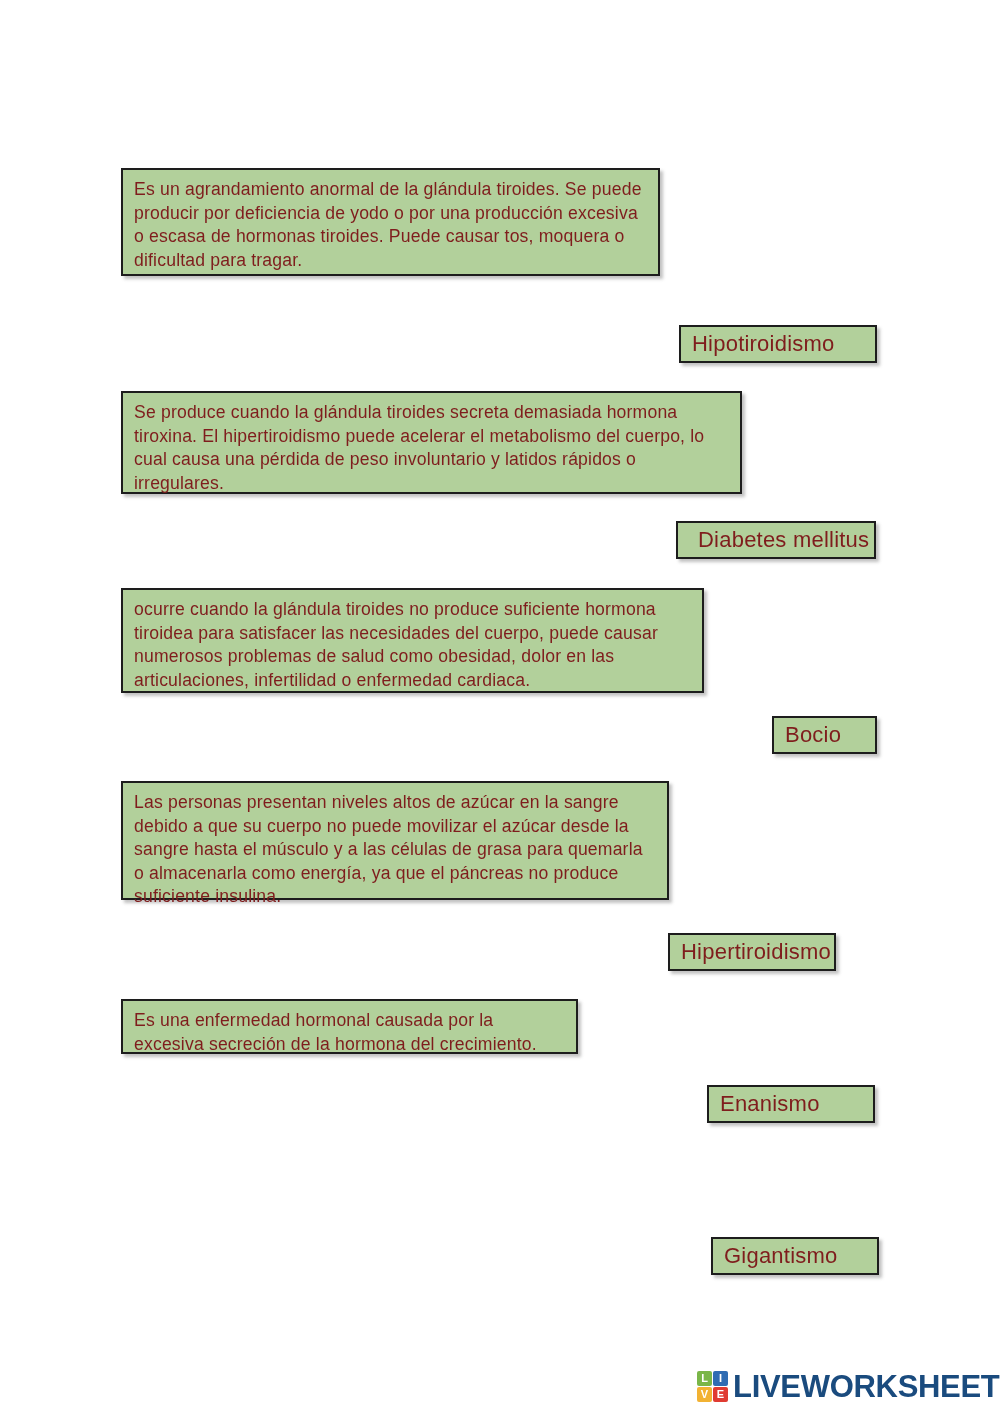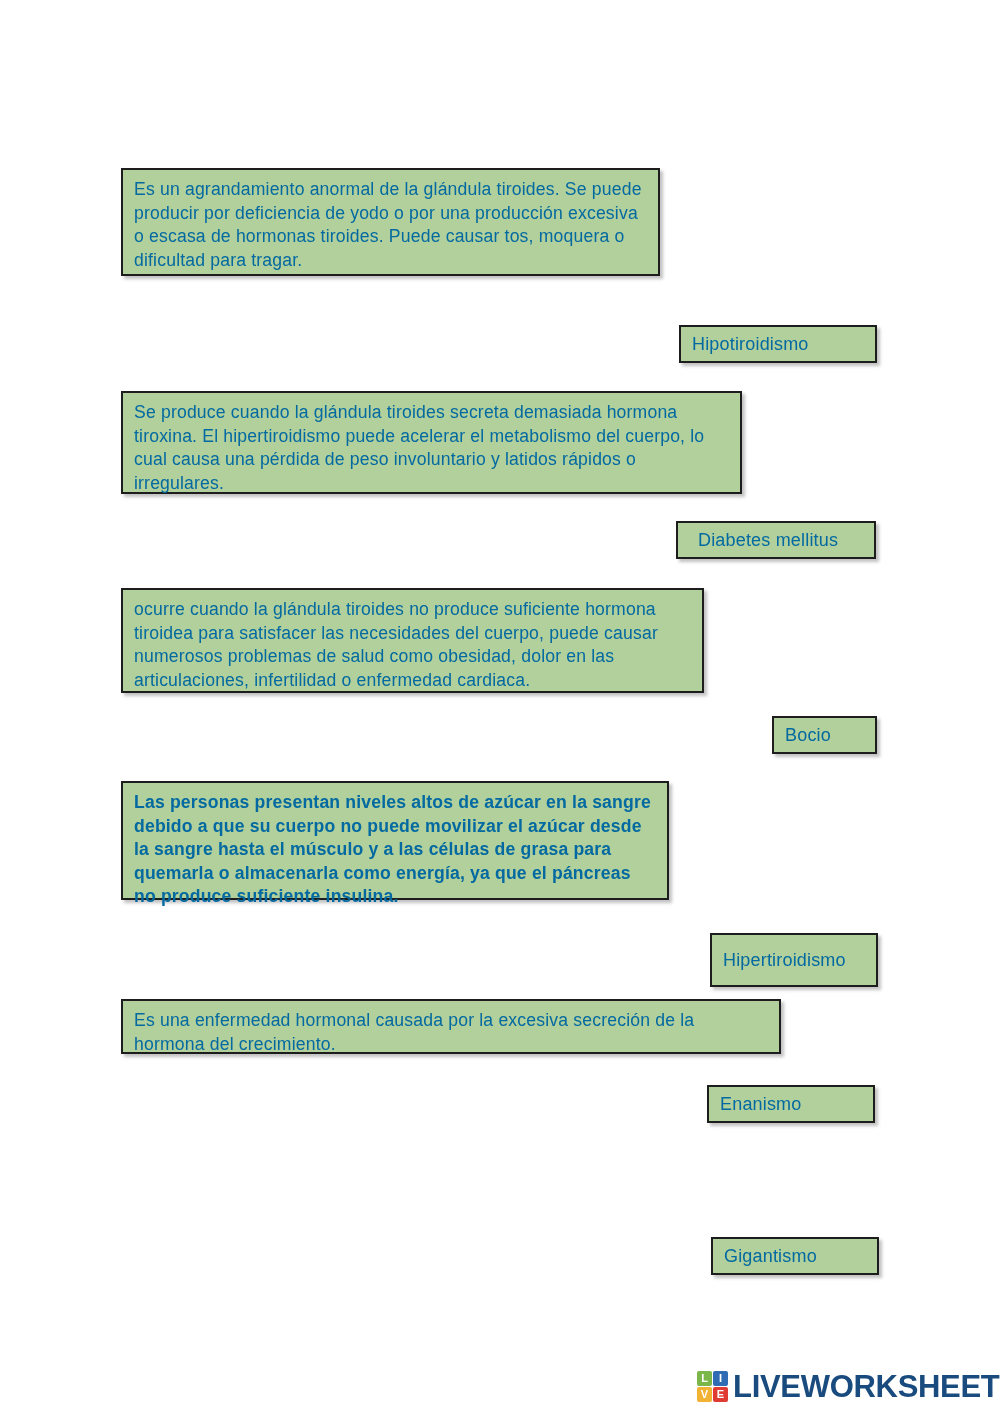--- a/index.html
+++ b/index.html
@@ -21,32 +21,32 @@
   }
 
   .box {
     position: absolute;
     background: #b2d09b;
     border: 2px solid #1d1d1d;
     box-shadow: 3px 3px 3px rgba(120,120,120,0.45);
     padding: 8px 10px 8px 11px;
     line-height: 1.34;
     font-size: 17.5px;
-    color: #0369a1;
+    color: #7f1d1d;
     letter-spacing: 0.01em;
   }
 
   .desc {
     font-size: 17.6px;
   }
 
   .label {
     display: flex;
     align-items: center;
-    font-size: 18px;
+    font-size: 22px;
     padding: 0 0 0 11px;
   }
 
   
   #brand {
     position: absolute;
     left: 697px;
     top: 1371px;
     display: flex;
     align-items: center;
@@ -87,32 +87,32 @@
 <body>
 
 <div id="page">
 
   <div class="box desc" style="left:121px; top:168px; width:539px; height:108px;">Es un agrandamiento anormal de la glándula tiroides. Se puede producir por deficiencia de yodo o por una producción excesiva o escasa de hormonas tiroides. Puede causar tos, moquera o dificultad para tragar.</div>
 
   <div class="box desc" style="left:121px; top:391px; width:621px; height:103px;">Se produce cuando la glándula tiroides secreta demasiada hormona tiroxina. El hipertiroidismo puede acelerar el metabolismo del cuerpo, lo cual causa una pérdida de peso involuntario y latidos rápidos o irregulares.</div>
 
   <div class="box desc" style="left:121px; top:588px; width:583px; height:105px;">ocurre cuando la glándula tiroides no produce suficiente hormona tiroidea para satisfacer las necesidades del cuerpo, puede causar numerosos problemas de salud como  obesidad, dolor en las articulaciones, infertilidad o enfermedad cardiaca.</div>
 
-  <div class="box desc" style="left:121px; top:781px; width:548px; height:119px;font-weight:bold;">Las personas presentan niveles altos de azúcar en la sangre debido a que su cuerpo no puede movilizar el azúcar desde la sangre hasta el músculo y a las células de grasa para quemarla o almacenarla como energía, ya que el páncreas no produce suficiente insulina.</div>
+  <div class="box desc" style="left:121px; top:781px; width:548px; height:119px;">Las personas presentan niveles altos de azúcar en la sangre debido a que su cuerpo no puede movilizar el azúcar desde la sangre hasta el músculo y a las células de grasa para quemarla o almacenarla como energía, ya que el páncreas no produce suficiente insulina.</div>
 
-  <div class="box desc" style="left:121px; top:999px; width:660px; height:55px;">Es una enfermedad hormonal causada por la excesiva secreción de la hormona del crecimiento.</div>
+  <div class="box desc" style="left:121px; top:999px; width:457px; height:55px;">Es una enfermedad hormonal causada por la excesiva secreción de la hormona del crecimiento.</div>
 
 
   <div class="box label" style="left:679px; top:325px; width:198px; height:38px;">Hipotiroidismo</div>
 
   <div class="box label" style="left:676px; top:521px; width:200px; height:38px;padding-left:20px;">Diabetes mellitus</div>
 
   <div class="box label" style="left:772px; top:716px; width:105px; height:38px;">Bocio</div>
 
-  <div class="box label" style="left:710px; top:933px; width:168px; height:54px;">Hipertiroidismo</div>
+  <div class="box label" style="left:668px; top:933px; width:168px; height:38px;">Hipertiroidismo</div>
 
   <div class="box label" style="left:707px; top:1085px; width:168px; height:38px;">Enanismo</div>
 
   <div class="box label" style="left:711px; top:1237px; width:168px; height:38px;">Gigantismo</div>
 
   <div id="brand">
     <div class="brand-tiles">
       <span class="tile t-l">L</span>
       <span class="tile t-i">I</span>
       <span class="tile t-v">V</span>

